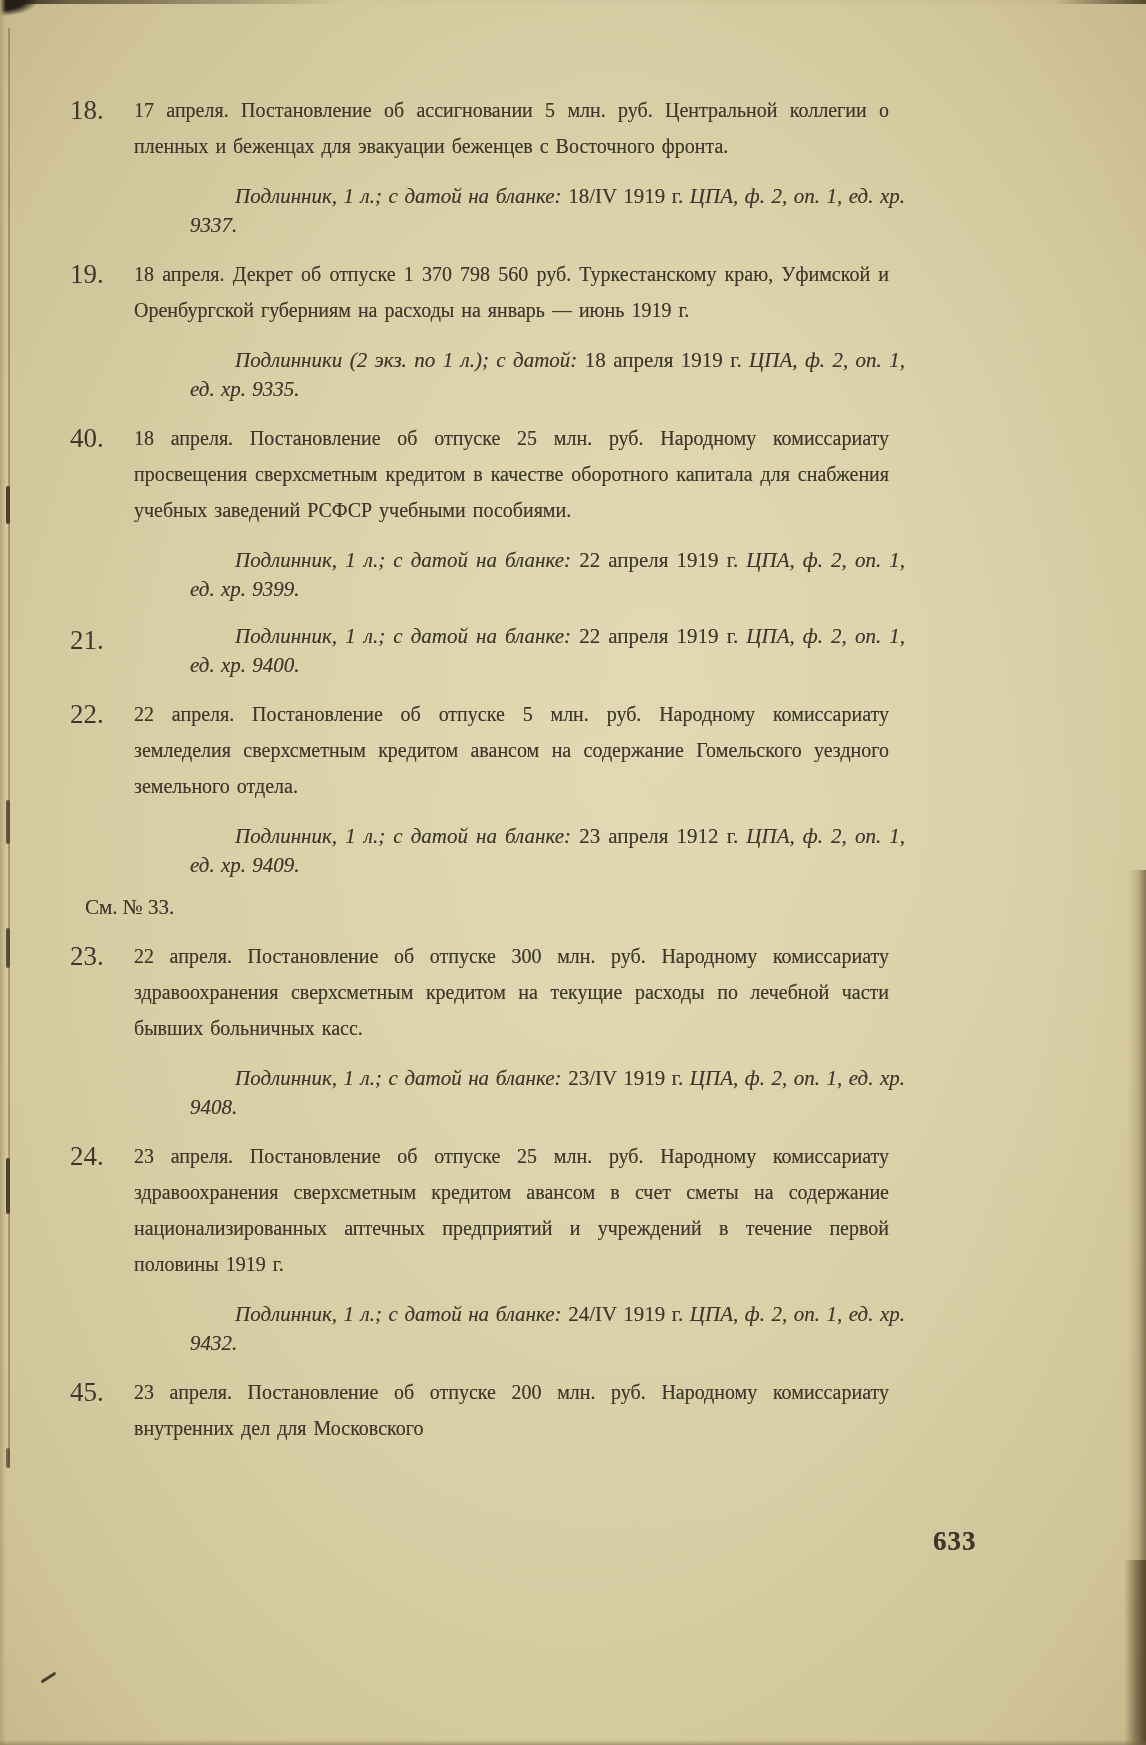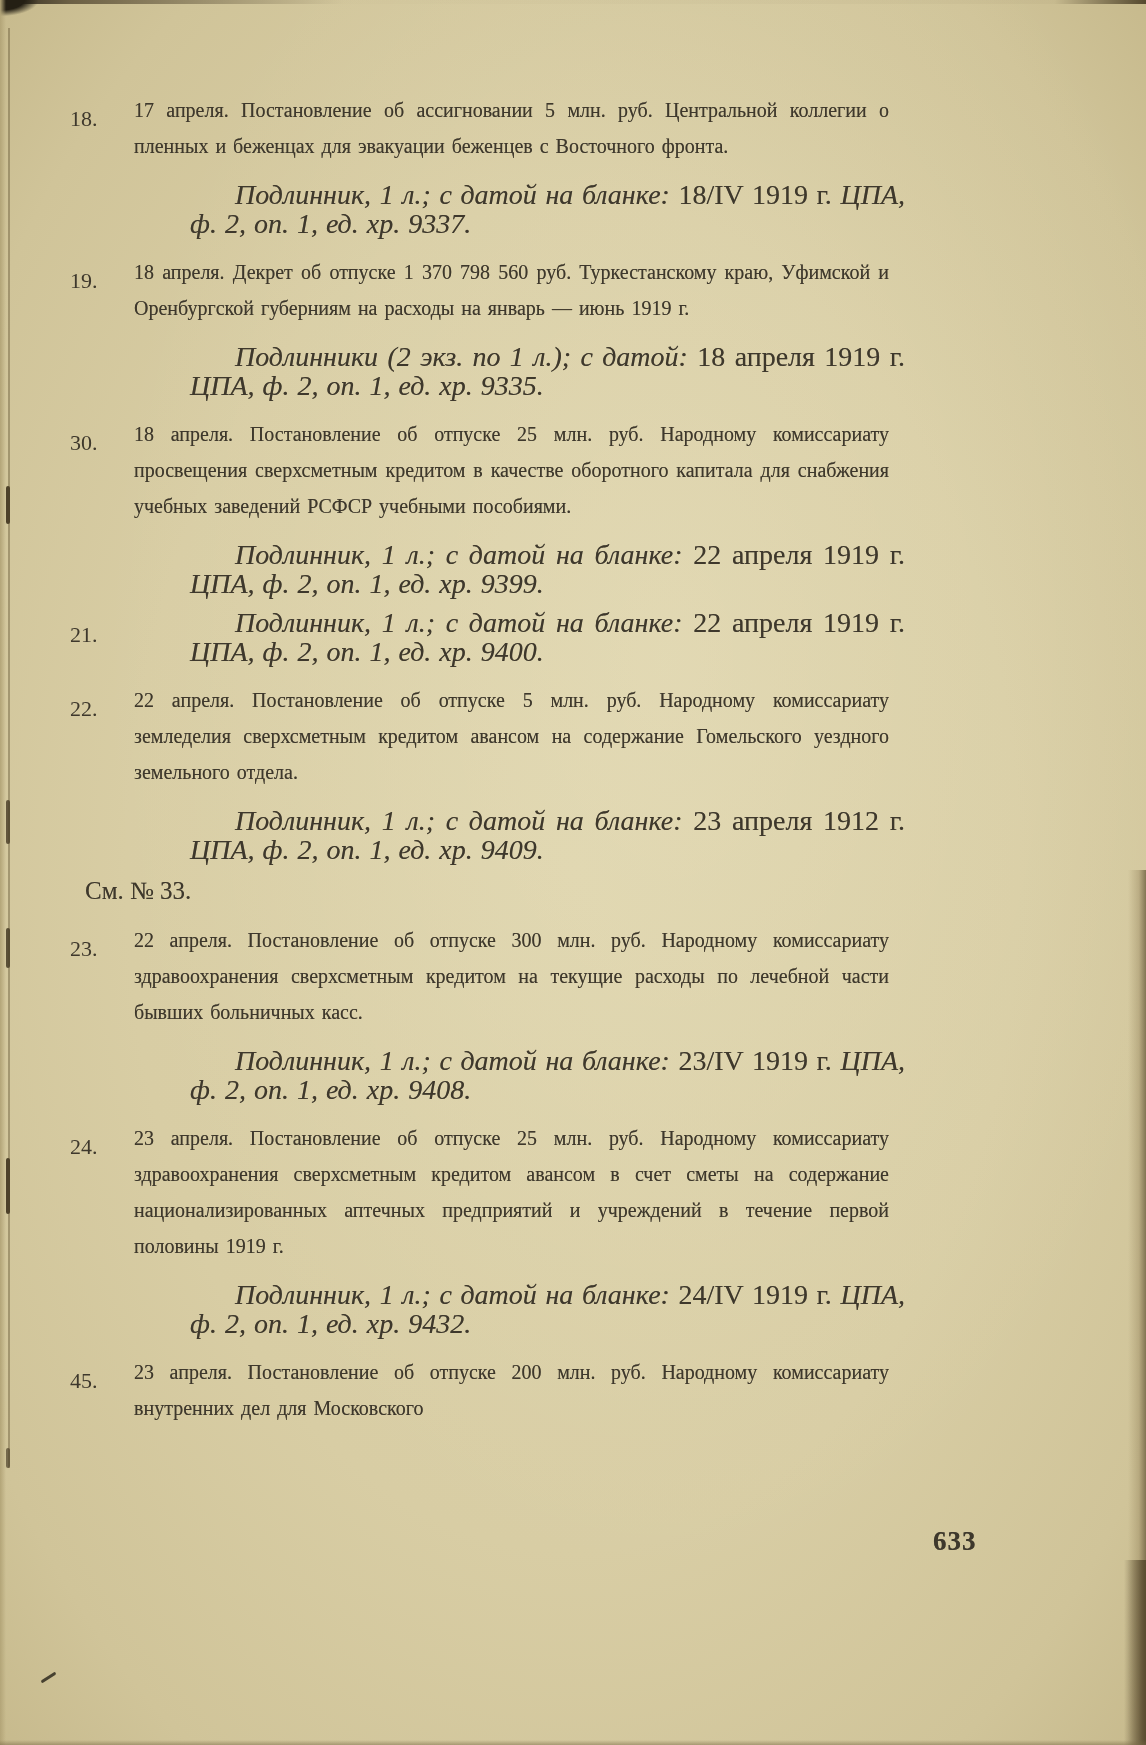--- a/index.html
+++ b/index.html
@@ -37,34 +37,34 @@
     background:linear-gradient(to right,rgba(90,76,48,0) 0%,rgba(90,76,48,.45) 45%,#5a4c30 100%);}
   .pen-mark{position:absolute;left:40px;top:1676px;width:17px;height:3px;
     background:#474130;border-radius:2px;transform:rotate(-33deg);}
   .edge-bottom{position:absolute;bottom:0;left:0;width:100%;height:5px;
     background:linear-gradient(to top,rgba(120,105,70,.5),rgba(120,105,70,0));}
 
   
   .content{position:absolute;left:118px;top:76px;width:787px;}
 
   .entry{position:relative;margin:0 0 10px 0;}
-  .entry-num{position:absolute;left:-48px;top:9px;font-size:22px;line-height:36px;}
+  .entry-num{position:absolute;left:-48px;top:0;font-size:27px;line-height:36px;}
   .entry-body{
     margin:16px;font-size:20px;line-height:36px;
     text-align:justify;hyphens:manual;word-spacing:2px;
     text-shadow:0 0 .6px rgba(62,56,44,.55);
   }
   .entry-source{
-    margin:4px 0 0 72px;text-indent:45px;
-    font-size:28px;line-height:29px;font-style:italic;
+    margin:18px 0 0 72px;text-indent:45px;
+    font-size:21px;line-height:29px;font-style:italic;
     text-align:justify;word-spacing:1px;
     text-shadow:0 0 .5px rgba(62,56,44,.5);
   }
   .entry-source .rm{font-style:normal;}
-  .entry-note{margin:12px 0 2px -33px;font-size:25px;line-height:30px;
+  .entry-note{margin:12px 0 2px -33px;font-size:21px;line-height:30px;
     text-shadow:0 0 .5px rgba(62,56,44,.5);}
 
   .folio{position:absolute;left:933px;top:1526px;font-size:27px;font-weight:bold;
     letter-spacing:1px;text-shadow:0 0 .6px rgba(62,56,44,.6);}
 </style>
 </head>
 <body>
 
 <div class="page" style="color: rgb(62, 56, 44);">
 
@@ -98,21 +98,21 @@
       <span class="entry-num">19.</span>
       <p class="entry-body">18 апреля. Декрет об отпуске 1&nbsp;370&nbsp;798&nbsp;560 руб. Туркестан­скому краю, Уфимской и Оренбургской губерниям на рас­ходы на январь — июнь 1919 г.</p>
       <p class="entry-source">
         <span class="it">Подлинники (2 экз. по 1 л.); с датой:</span>
         <span class="rm">18 апреля 1919 г.</span>
         <span class="it">ЦПА, ф. 2, оп. 1, ед. хр. 9335.</span>
       </p>
     </article>
 
     <article class="entry">
-      <span class="entry-num">30.</span>
+      <span class="entry-num">40.</span>
       <p class="entry-body">18 апреля. Постановление об отпуске 25 млн. руб. Народ­ному комиссариату просвещения сверхсметным кредитом в качестве оборотного капитала для снабжения учебных заве­дений РСФСР учебными пособиями.</p>
       <p class="entry-source">
         <span class="it">Подлинник, 1 л.; с датой на бланке:</span>
         <span class="rm">22 апреля 1919 г.</span>
         <span class="it">ЦПА, ф. 2, оп. 1, ед. хр. 9399.</span>
       </p>
     </article>
 
     <article class="entry">
       <span class="entry-num">21.</span>

